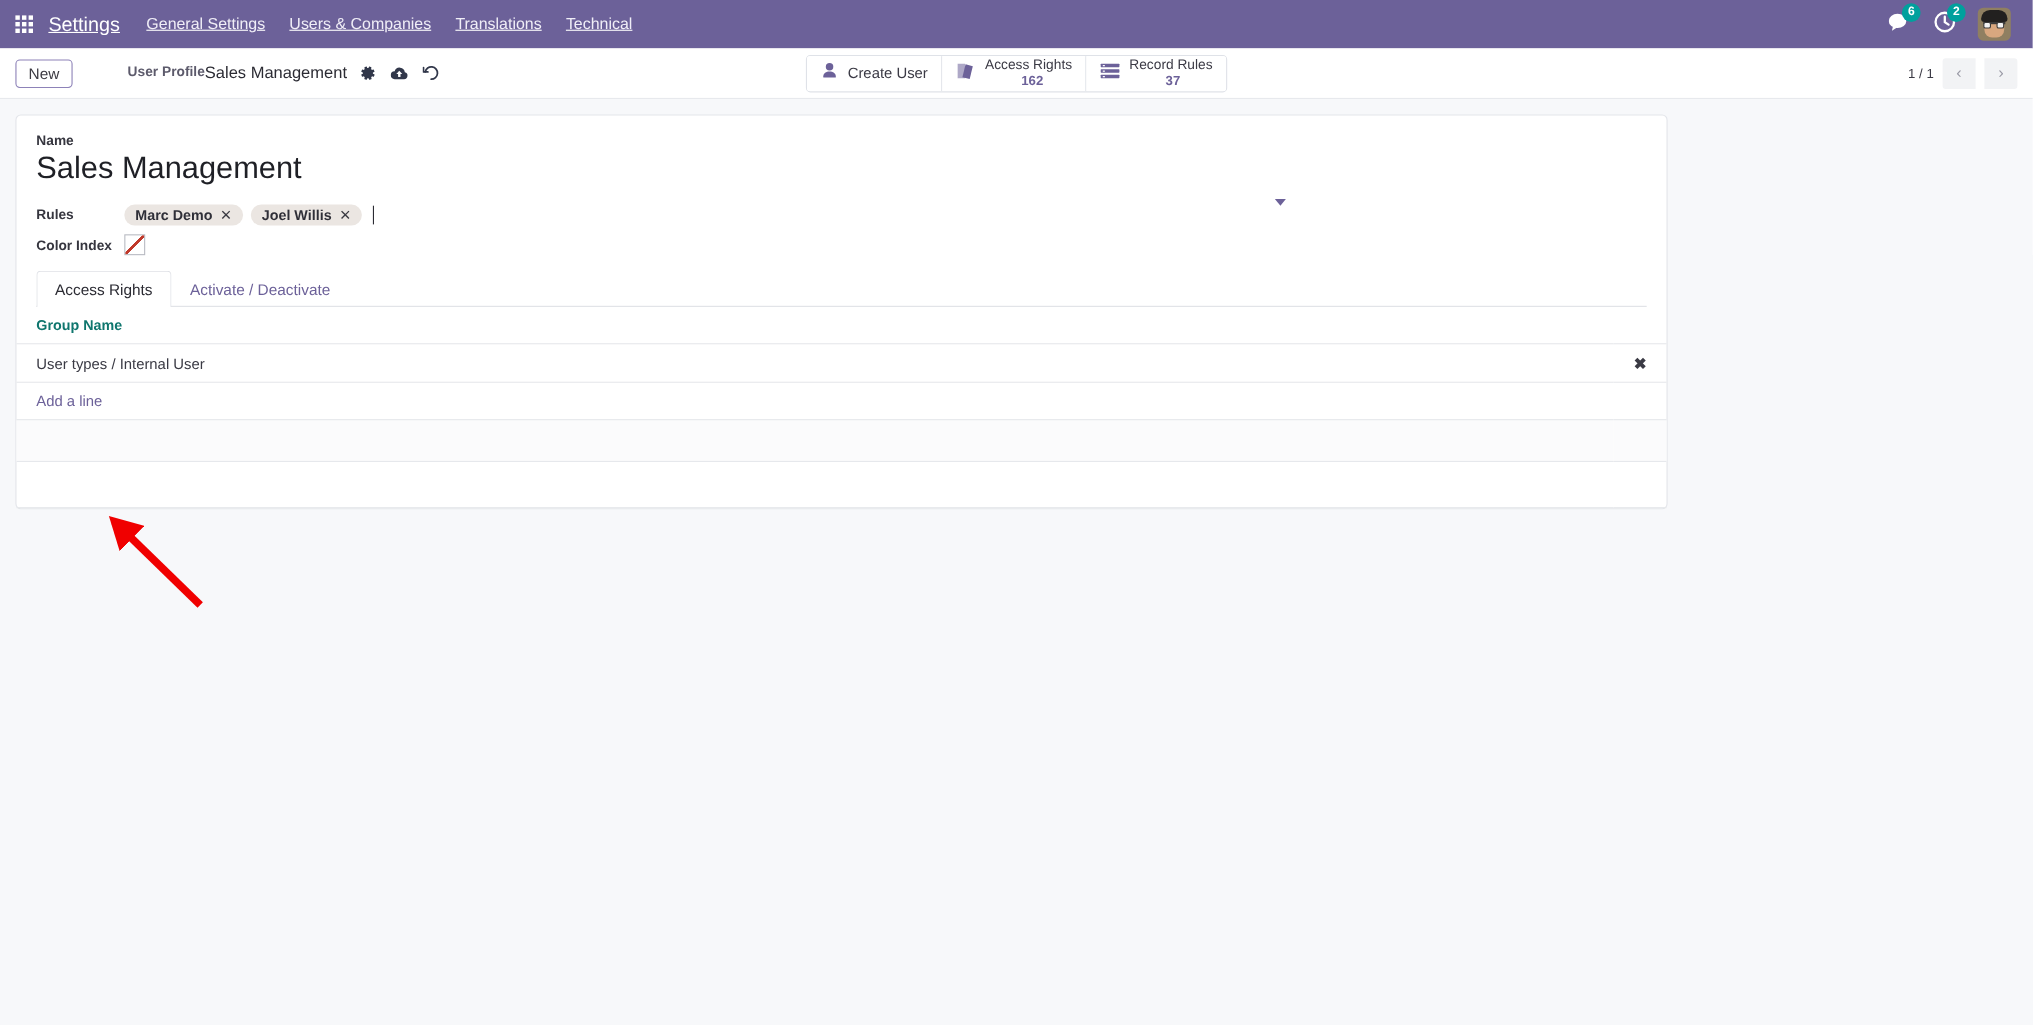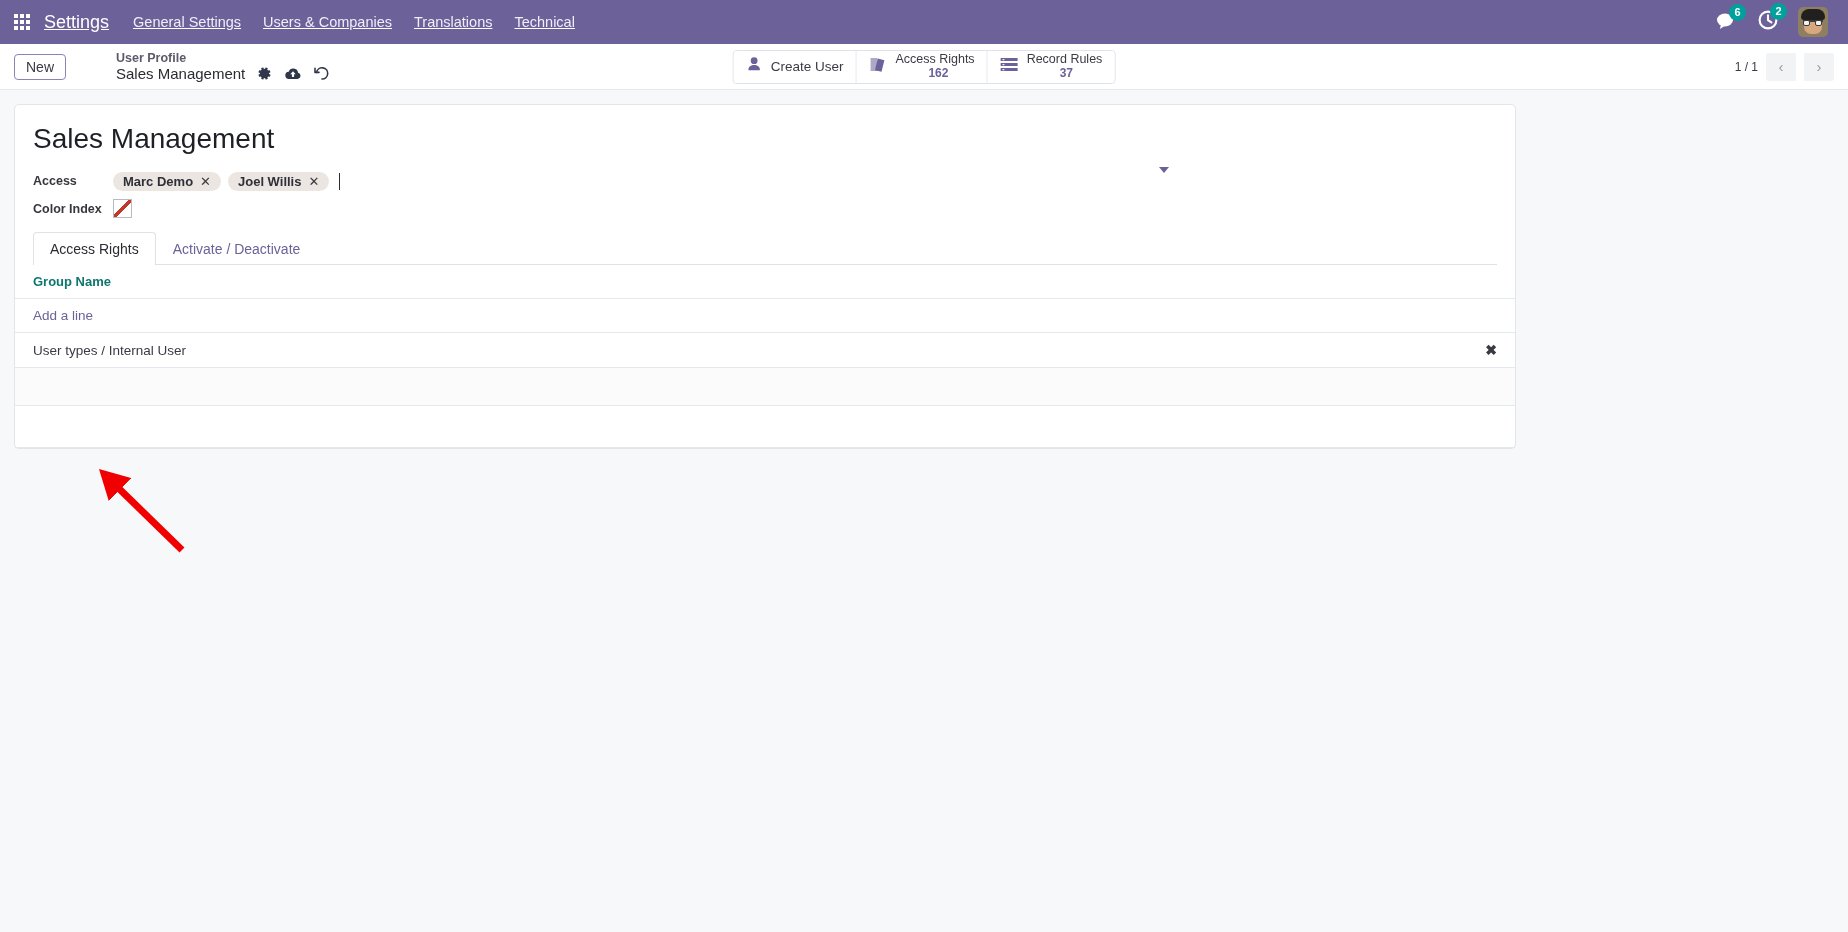--- a/index.html
+++ b/index.html
@@ -66,21 +66,21 @@
     align-items: center;
     padding: 0 14px;
     position: relative;
     gap: 40px;
   }
   #new-btn {
     border: 1px solid #8d82b8; background: #fff; color: #3c3a42;
     font-size: 14px; padding: 4px 11px; border-radius: 4px;
     cursor: pointer; font-family: inherit; margin-right: 10px;
   }
-  #breadcrumb { display: flex; flex-direction: column; justify-content: center; line-height: 1.15; }
+  #breadcrumb { display: flex; flex-direction: row; justify-content: center; line-height: 1.15; }
   #bc-parent { font-size: 12.5px; font-weight: 700; color: #5c5a6b; cursor: pointer; }
   #bc-row { display: flex; align-items: center; gap: 12px; }
   #bc-current { font-size: 15px; color: #2b2b33; }
   .cp-icon { cursor: pointer; color: #31374a; display: flex; align-items: center; }
 
   
   #stat-group {
     position: absolute; left: 50%; transform: translateX(-50%);
     display: flex; border: 1px solid #dfe2e8; border-radius: 4px;
     overflow: hidden; background: #fff; height: 34px;
@@ -310,24 +310,25 @@
     <button class="pg-btn" id="pg-next">
       <span>›</span>
     </button>
   </div>
 </div>
 
 <div id="content">
   <div id="sheet">
     <div id="sheet-inner">
 
+      <div class="field-label">Name</div>
       <div id="name-value">Sales Management</div>
 
       <div class="field-row">
-        <div class="field-label">Access</div>
+        <div class="field-label">Rules</div>
         <div id="users-field">
           <span class="tag">
             <span>Marc Demo</span>
             <span class="tag-x">✕</span>
           </span>
           <span class="tag">
             <span>Joel Willis</span>
             <span class="tag-x">✕</span>
           </span>
           <span id="text-cursor"></span>
@@ -350,27 +351,27 @@
 
     <table id="grid">
       <thead>
         <tr>
           <th>Group Name</th>
           <th class="row-del"></th>
         </tr>
       </thead>
       <tbody>
         <tr>
+          <td>User types / Internal User</td>
+          <td class="row-del">✖</td>
+        </tr>
+        <tr>
           <td id="addline-cell" colspan="2">
             <span id="add-a-line">Add a line</span>
           </td>
-        </tr>
-        <tr>
-          <td>User types / Internal User</td>
-          <td class="row-del">✖</td>
         </tr>
         <tr class="filler-row shaded">
           <td></td>
             <td></td>
         </tr>
         <tr class="filler-row tall">
           <td></td>
             <td></td>
         </tr>
       </tbody>

